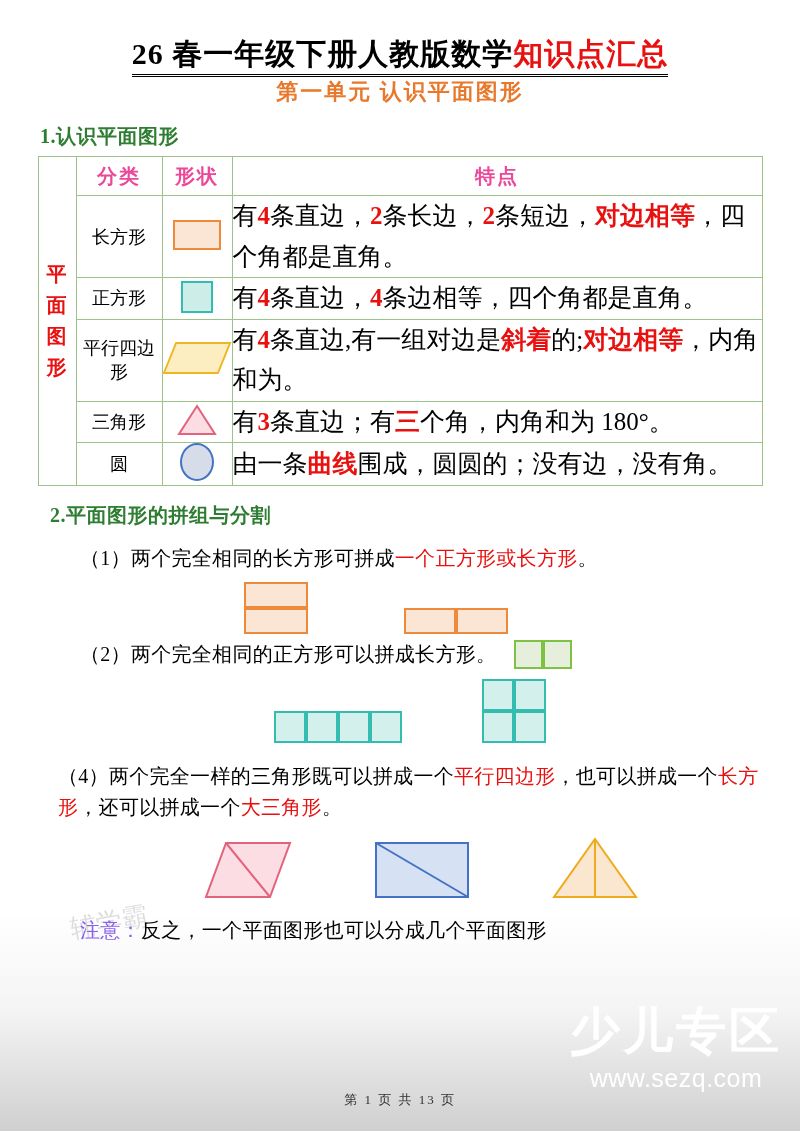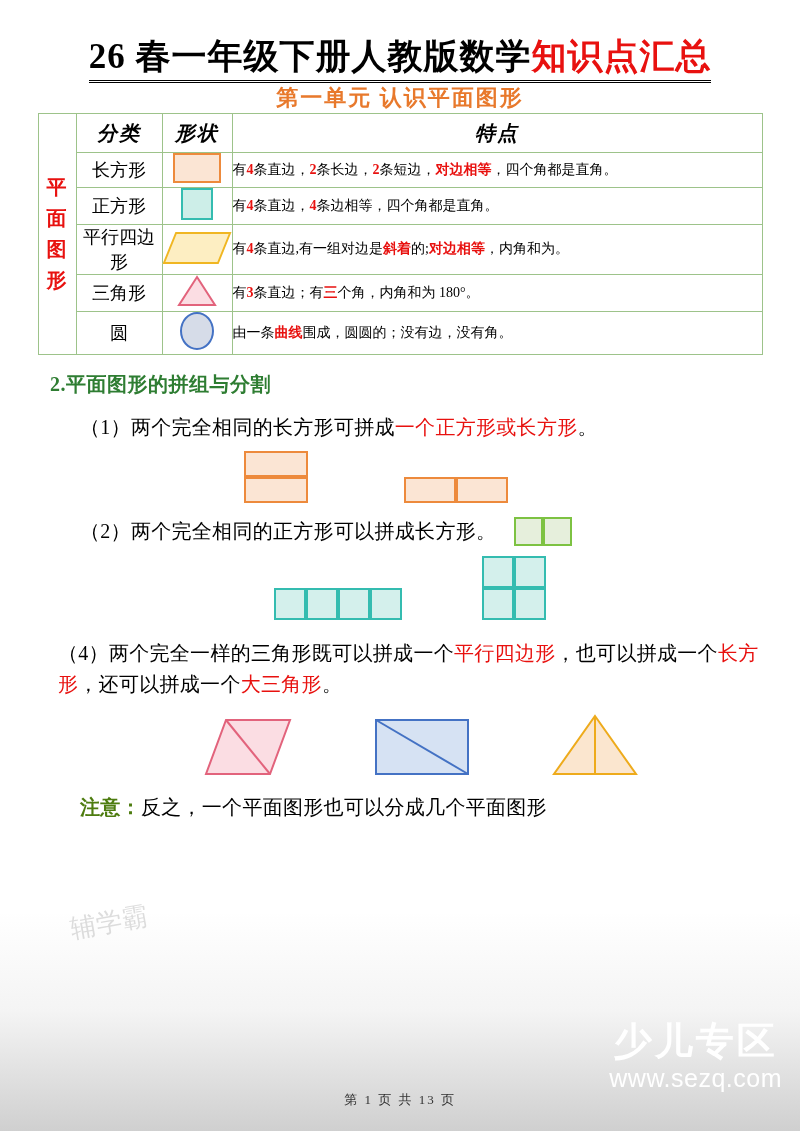--- a/index.html
+++ b/index.html
@@ -31,21 +31,21 @@
     left: 0; right: 0; bottom: 0;
     height: 220px;
     background: linear-gradient(to bottom, rgba(255,255,255,0) 0%, rgba(150,150,150,0.10) 45%, rgba(130,130,130,0.38) 100%);
     pointer-events: none;
     z-index: 3;
   }
 
   
   .doc-title {
     text-align: center;
-    font-size: 35px;
+    font-size: 30px;
     font-weight: bold;
     letter-spacing: 1px;
     line-height: 1.18;
     white-space: nowrap;
     border-bottom: 3px double #000;
     display: inline-block;
     padding-bottom: 3px;
     margin: 0;
   }
   .title-wrap { text-align: center; margin-top: 6px; }
@@ -79,47 +79,46 @@
   }
   table.shapes td, table.shapes th {
     border: 1px solid #9dc38a;
     padding: 0;
     vertical-align: middle;
   }
   .col-cat   { width: 38px;  }
   .col-class { width: 86px;  }
   .col-shape { width: 70px;  }
   .hdr {
-    color: #000000;
+    color: #ec4899;
     font-weight: bold;
     font-size: 20px;
     text-align: center;
     height: 38px;
     letter-spacing: 2px;
-    font-style: italic;
   }
   .vert-label {
     color: #e8110f;
     font-weight: bold;
     font-size: 20px;
     text-align: center;
     line-height: 1.55;
     letter-spacing: 1px;
   }
   .vert-label span { display: block; }
   .cls {
     text-align: center;
     font-size: 18px;
     color: #000;
     line-height: 1.35;
     padding: 4px 2px;
   }
   .shape-cell { text-align: center; padding: 6px 0; }
   .feat {
-    font-size: 14px;
+    font-size: 25px;
     color: #000;
     line-height: 1.62;
     padding: 7px 8px 7px 12px;
     text-align: left;
   }
   .feat .r { color: #e8110f; font-weight: bold; }
 
   
   .sh-rect {
     display: inline-block;
@@ -153,41 +152,41 @@
   .item {
     font-size: 20px;
     color: #000;
     line-height: 1.55;
     margin: 14px 0 0 0;
     padding-left: 44px;
     letter-spacing: .3px;
   }
   .item.flush { padding-left: 14px; }
   .item .r { color: #e8110f; font-weight: normal; }
-  .item-inline { display: flex; align-items: center; gap: 18px; padding-left: 44px; margin-top: 14px; }
+  .item-inline { display: flex; align-items: center; gap: 18px; padding-left: 44px; margin-top: 6px; }
   .item-inline .txt { font-size: 20px; letter-spacing: .3px; }
 
   
   .figrow { display: flex; align-items: flex-end; margin-top: 10px; }
 
   
   .grid-fig { display: grid; }
   .cell-or { background: #fbe5d4; border: 2px solid #ed8a3c; }
   .cell-gn { background: #e6efdc; border: 2px solid #7dc242; }
   .cell-cy { background: #d4f0ec; border: 2px solid #34bcb0; }
 
   
   .note {
     font-size: 20px;
     margin: 18px 0 0 44px;
     letter-spacing: .3px;
     position: relative;
     z-index: 4;
   }
-  .note .lbl { color: #4d7c0f; font-weight: bold; text-align: right; }
+  .note .lbl { color: #8b5cf6; font-weight: normal; text-align: right; }
 
   
   .footer {
     position: absolute;
     left: 0; right: 0;
     bottom: 22px;
     text-align: center;
     font-size: 13px;
     color: #333;
     letter-spacing: 2px;
@@ -198,25 +197,25 @@
   .wm-brand {
     position: absolute;
     right: 18px;
     bottom: 38px;
     text-align: center;
     color: #ffffff;
     z-index: 5;
     pointer-events: none;
   }
   .wm-brand .cn {
-    font-size: 38px;
+    font-size: 50px;
     font-weight: bold;
     letter-spacing: 3px;
     line-height: 1;
-    font-family: Liberation Sans, sans-serif;
+    font-family: Liberation Mono, monospace;
   }
   .wm-brand .url {
     font-size: 25px;
     font-weight: normal;
     letter-spacing: .5px;
     margin-top: 4px;
     font-family: "Liberation Sans", sans-serif;
   }
   .wm-ghost {
     position: absolute;
@@ -235,20 +234,21 @@
 <body>
 
 <div class="page">
 
   <div class="title-wrap">
     <div class="doc-title"><span class="t-black">26 春一年级下册人教版数学</span><span class="t-red">知识点汇总</span></div>
   </div>
 
   <div class="doc-subtitle">第一单元  认识平面图形</div>
 
+  <div class="sec-head">1.认识平面图形</div>
 
   <table class="shapes">
     <colgroup>
       <col class="col-cat">
         <col class="col-class">
         <col class="col-shape">
         <col>
     </colgroup>
     <tbody>
       <tr>

